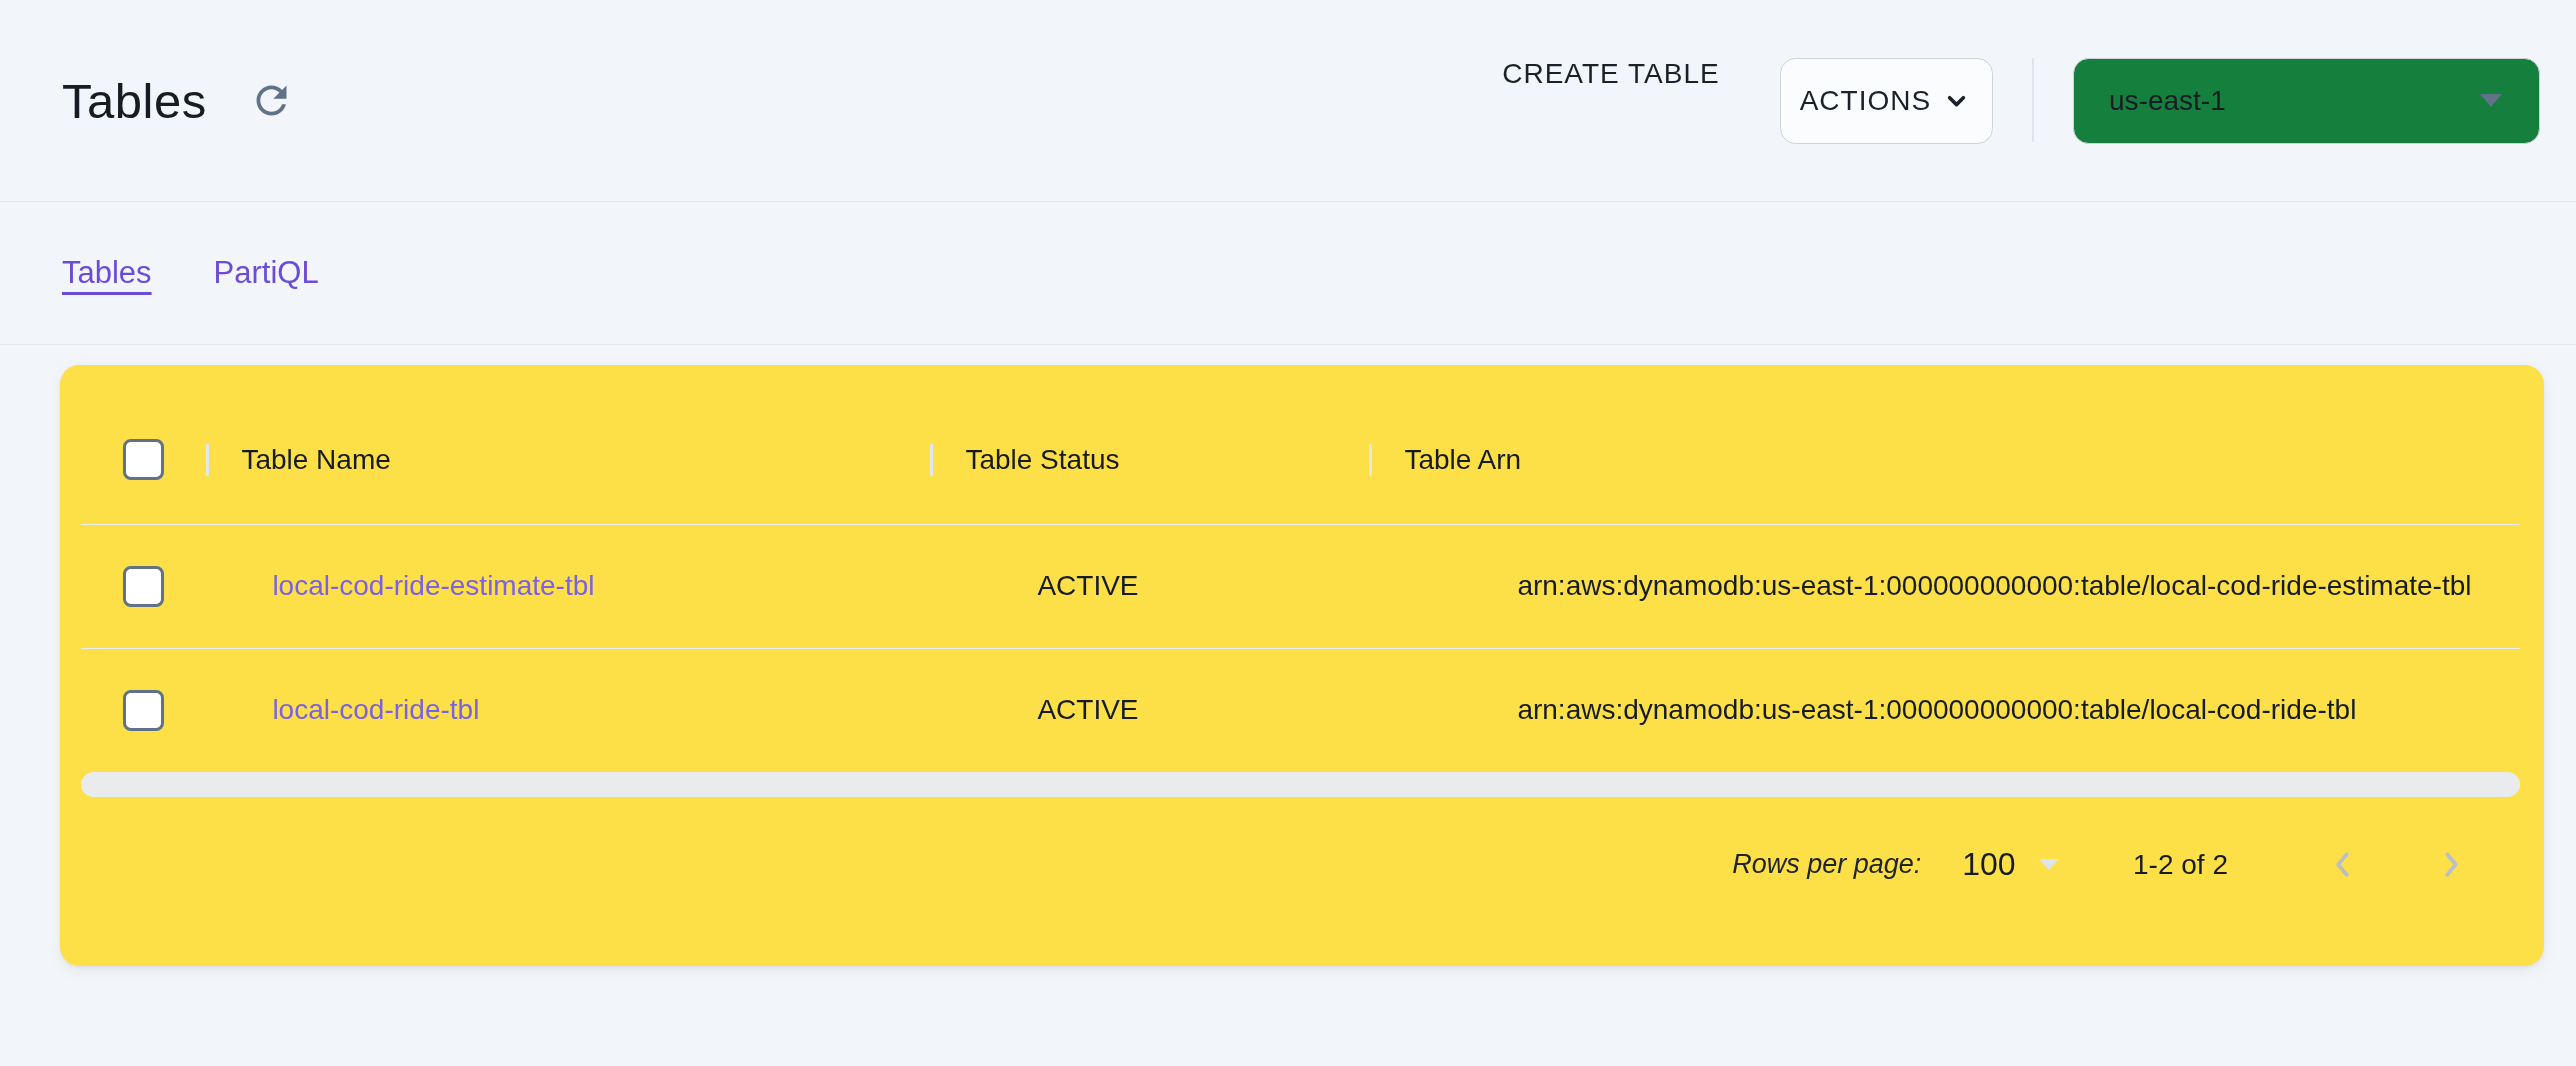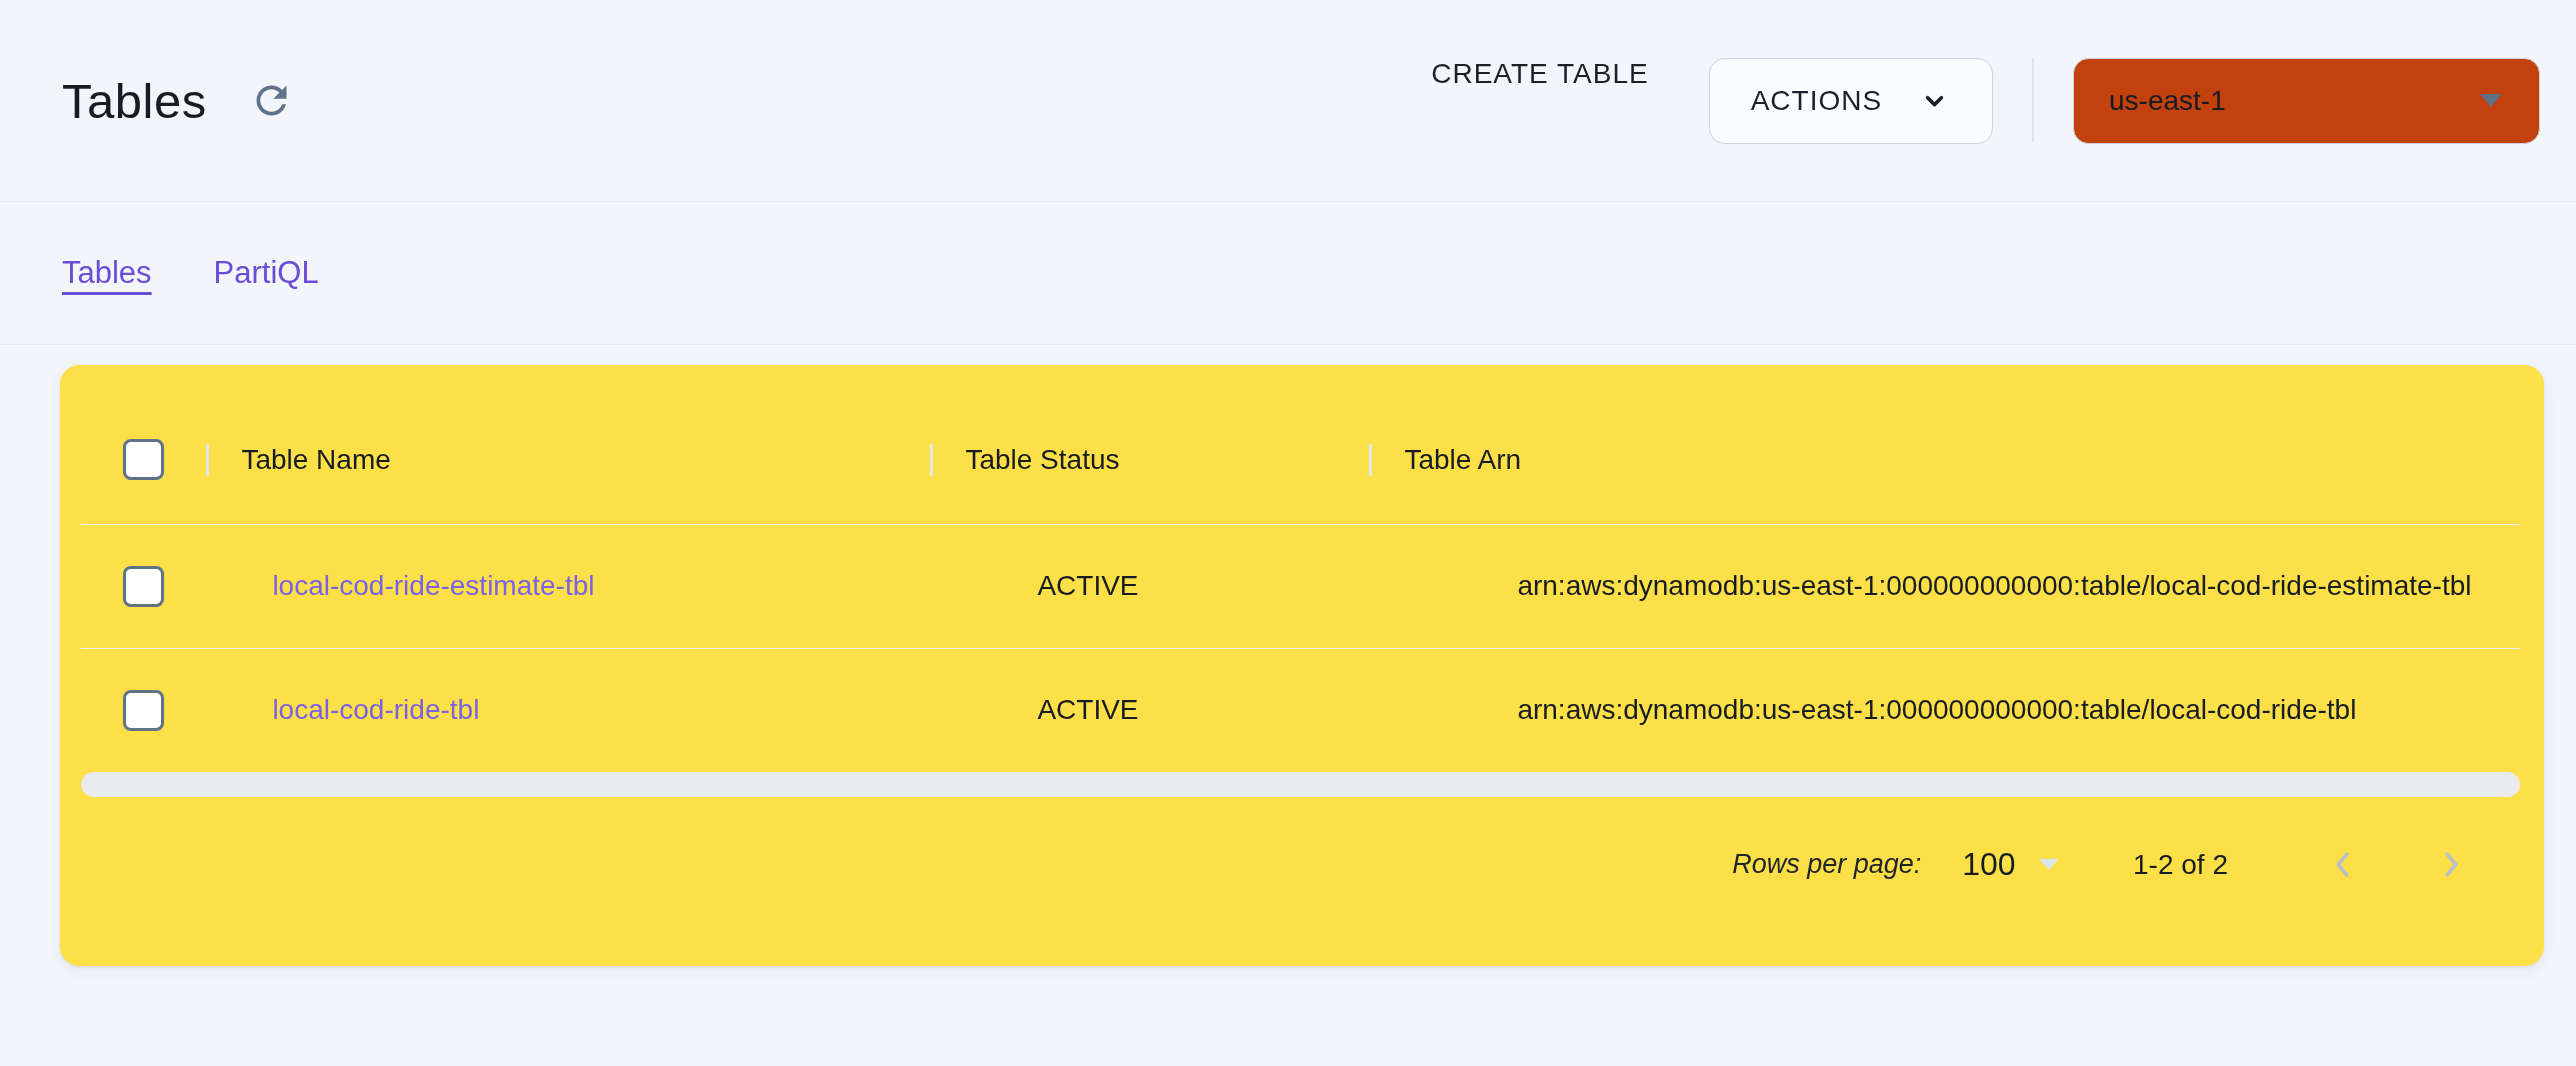--- a/index.html
+++ b/index.html
@@ -41,42 +41,42 @@
     font-size: 28px;
     font-weight: 500;
     letter-spacing: 1px;
     color: #1b212b;
     background: none; border: none; cursor: pointer;
     font-family: inherit;
   }
   .actions-button {
     margin-left: 60px;
     height: 86px;
-    padding: 0 41px;
-    display: flex; align-items: center; gap: 36px;
+    padding: 0 19px;
+    display: flex; align-items: center; gap: 9px;
     font-size: 28px; font-weight: 500; letter-spacing: 1px;
     color: #1b212b;
     background: rgba(255,255,255,0.65);
     border: 1.9px solid #ccd3da;
     border-radius: 15.6px;
     cursor: pointer;
     font-family: inherit;
   }
   .vert-divider {
     width: 1.9px; height: 84px;
     background: #dfe4ea;
     margin: 0 39px;
   }
   .region-select {
     width: 467px; height: 86px;
     display: flex; align-items: center;
     padding: 0 37px 0 35px;
     font-size: 28px;
     color: #171c24;
-    background: #c2410c;
+    background: #15803d;
     border: 1.9px solid #ccd3da;
     border-radius: 15.6px;
     cursor: pointer;
   }
   .select-caret {
     margin-left: auto;
     width: 0; height: 0;
     border-left: 11.7px solid transparent;
     border-right: 11.7px solid transparent;
     border-top: 13.6px solid #5f7287;

